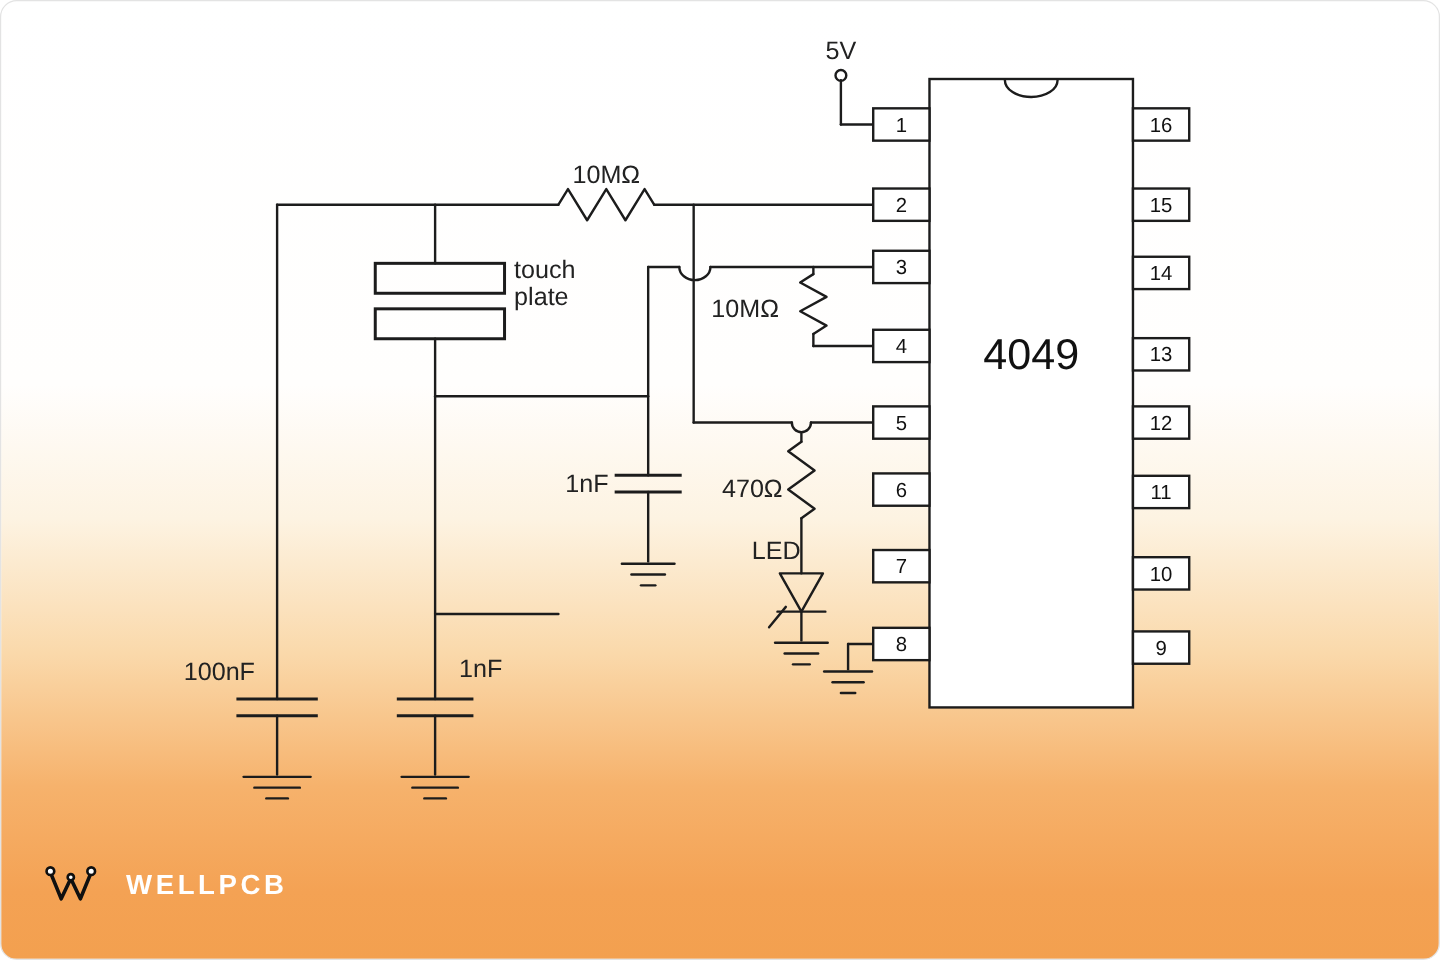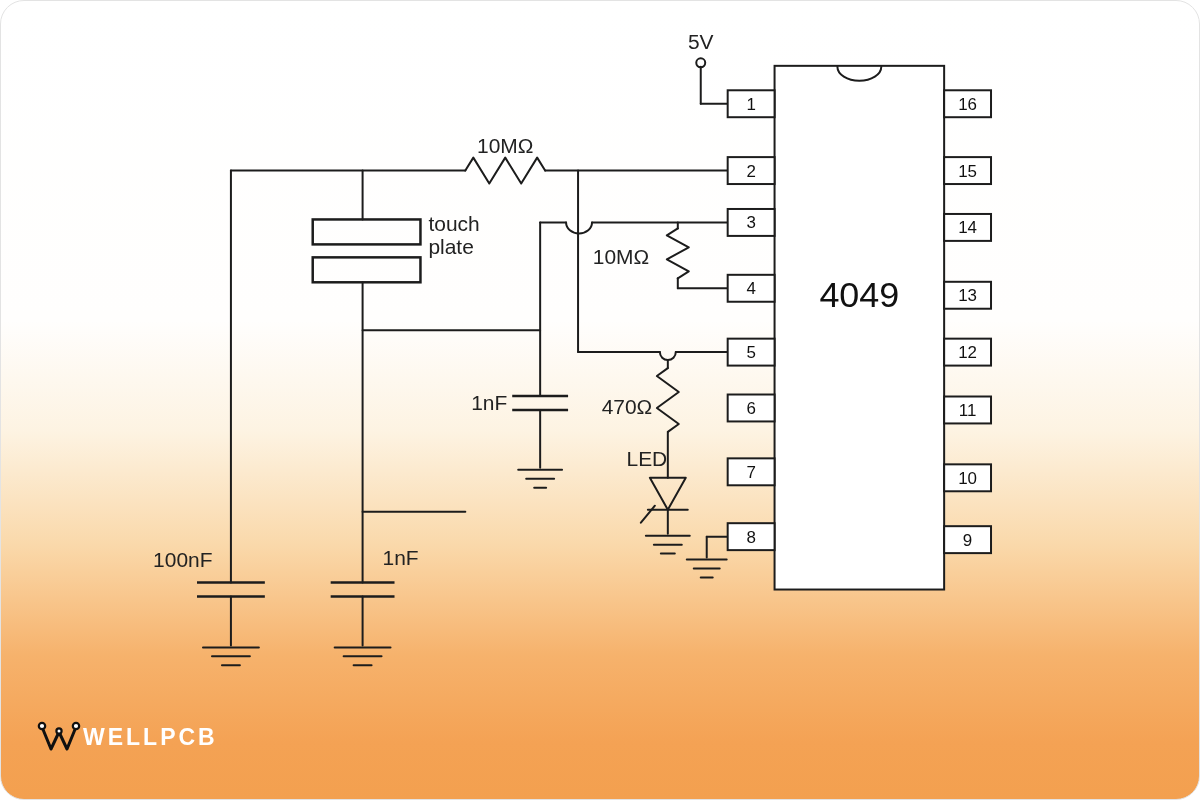--- a/index.html
+++ b/index.html
@@ -1,33 +1,33 @@
 <!DOCTYPE html>
 <html><head>
 <meta charset="utf-8">
 <style>
   html,body{margin:0;padding:0;background:#ffffff;}
   .card{
-    position:relative;width:1198px;height:798px;border-radius:24px;
+    position:relative;width:1198px;height:798px;border-radius:14px;
     border:1px solid #e3e3e3;overflow:hidden;
     background:linear-gradient(180deg,
       #ffffff 0%, #fffefd 40%, #fdf3e2 54%, #fad9ab 68%,
       #f6b26c 82%, #f4a254 93%, #f3a04f 100%);
     font-family:"Liberation Sans",sans-serif;
   }
   svg{display:block;}
   .wire{stroke:#1c1c1c;stroke-width:2;fill:none;stroke-linecap:round;}
   .sym{stroke:#1c1c1c;stroke-width:2;fill:none;stroke-linejoin:round;stroke-linecap:round;}
   .plate{stroke:#1c1c1c;stroke-width:2.6;fill:none;stroke-linecap:butt;}
   .box{fill:#ffffff;stroke:#1c1c1c;stroke-width:2;}
   .thick{stroke:#1c1c1c;stroke-width:2.5;fill:none;}
   .lbl{font:21px "Liberation Sans",sans-serif;fill:#222222;}
   .pin-num{font:17px "Liberation Sans",sans-serif;fill:#111111;text-anchor:middle;}
   .ic-lbl{font:36px "Liberation Sans",sans-serif;fill:#111111;text-anchor:middle;}
-  .footer-logo{position:absolute;left:36px;bottom:42px;display:flex;align-items:center;gap:2px;}
+  .footer-logo{position:absolute;left:36px;bottom:42px;display:flex;align-items:center;gap:24px;}
   .brand{color:#ffffff;font-weight:700;font-size:23px;letter-spacing:3px;font-family:"Liberation Sans",sans-serif;}
 </style>
 </head>
 <body>
 
 <div class="card">
   <svg viewBox="0 0 1200 800" width="1198" height="798">
 
     <g>
       <line class="wire" x1="230" y1="170" x2="465" y2="170"></line>

